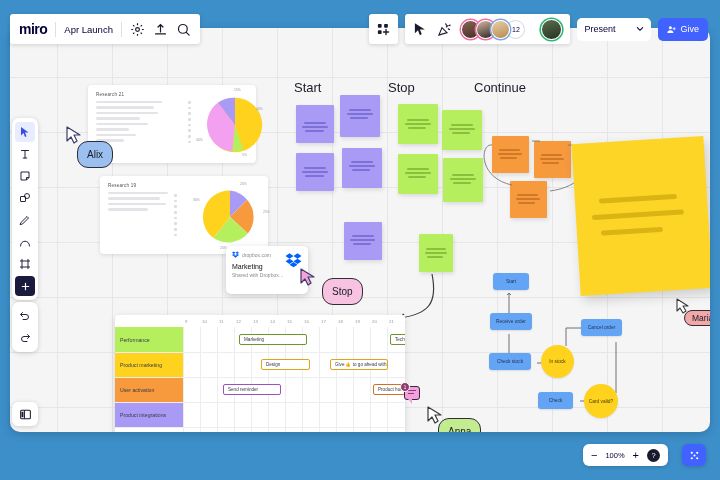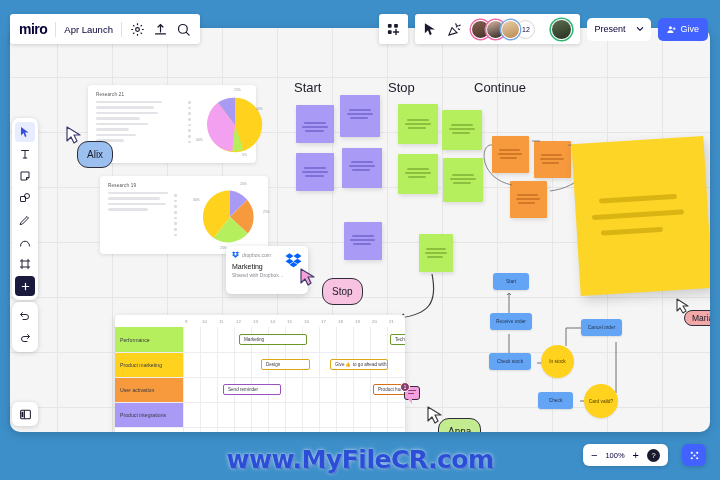--- a/index.html
+++ b/index.html
@@ -35,21 +35,21 @@
   .avatars{display:flex;align-items:center;}
   .av{width:17px;height:17px;border-radius:50%;border:1.6px solid #fff;box-shadow:0 0 0 1.4px #e35fa0;margin-left:-4px;position:relative;overflow:hidden;}
   .av:first-child{margin-left:0;}
   .av.b1{box-shadow:0 0 0 1.4px #f06ba8;background:linear-gradient(160deg,#8a6350,#43302a);}
   .av.b2{box-shadow:0 0 0 1.4px #f06ba8;background:linear-gradient(160deg,#d6b8a2,#2e2321);}
   .av.b3{box-shadow:0 0 0 1.4px #7aa7e8;background:linear-gradient(160deg,#e8cfa9,#b98a4f);}
   .av-count{width:17px;height:17px;border-radius:50%;background:#fff;border:1px solid #d7d7de;
     font-size:7px;display:flex;align-items:center;justify-content:center;color:#050038;margin-left:-4px;}
   .av-solo{width:19px;height:19px;border-radius:50%;box-shadow:0 0 0 1.6px #2bb673;margin-left:7px;
     background:linear-gradient(160deg,#5d6f4f,#253021);border:1.6px solid #fff;}
-  .present{height:23px;background:#fff;border-radius:5px;display:flex;align-items:center;gap:11px;padding:0 7px;
+  .present{height:23px;background:#fff;border-radius:5px;display:flex;align-items:center;gap:21px;padding:0 7px;
     font-size:9px;color:#050038;cursor:pointer;}
   .share{height:23px;background:#4262ff;border-radius:5px;display:flex;align-items:center;gap:4px;padding:0 9px;
     font-size:9px;color:#fff;cursor:pointer;}
 
   
   .rail{position:absolute;left:12px;top:118px;width:26px;background:#fff;border-radius:7px;
     box-shadow:0 1px 5px rgba(0,0,0,.17);padding:4px 0;display:flex;flex-direction:column;
     align-items:center;gap:2px;z-index:30;}
   .tool{width:20px;height:20px;display:flex;align-items:center;justify-content:center;border-radius:4px;cursor:pointer;}
   .tool.active{background:#e8ecff;}
@@ -567,14 +567,13 @@
   <div class="bluebtn">
     <svg width="13" height="13" viewBox="0 0 24 24" fill="#fff">
       <circle cx="7" cy="7" r="2"></circle>
         <circle cx="17" cy="7" r="2"></circle>
       <circle cx="7" cy="17" r="2"></circle>
         <circle cx="17" cy="17" r="2"></circle>
         <circle cx="12" cy="12" r="2"></circle>
     </svg>
   </div>
 
-  <div class="wm">www.MyFileCR.com</div>
 </div>
 
 </body></html>

